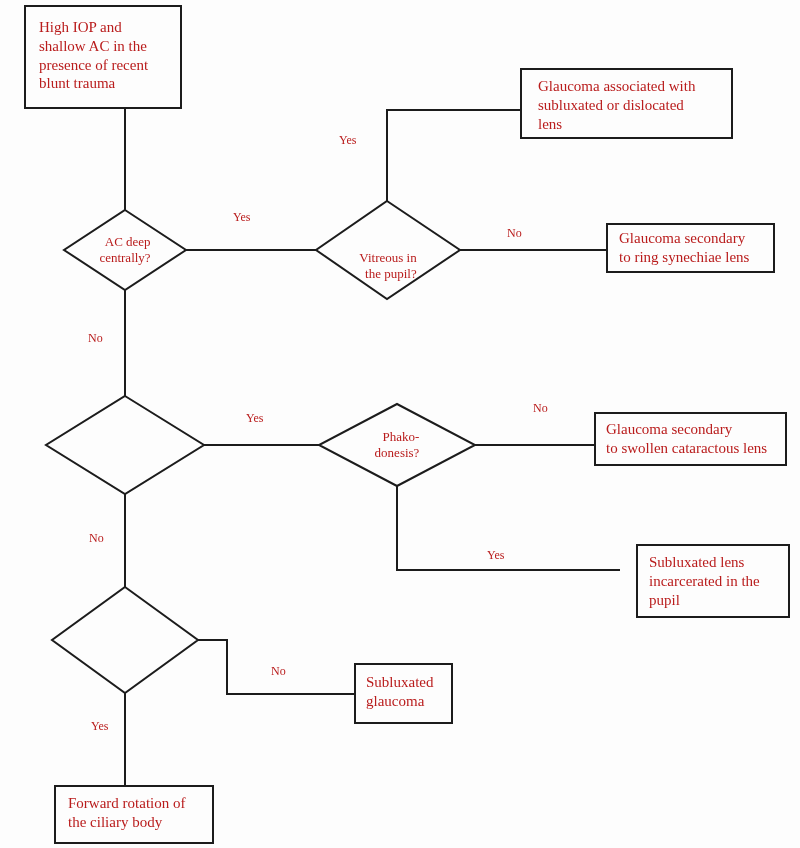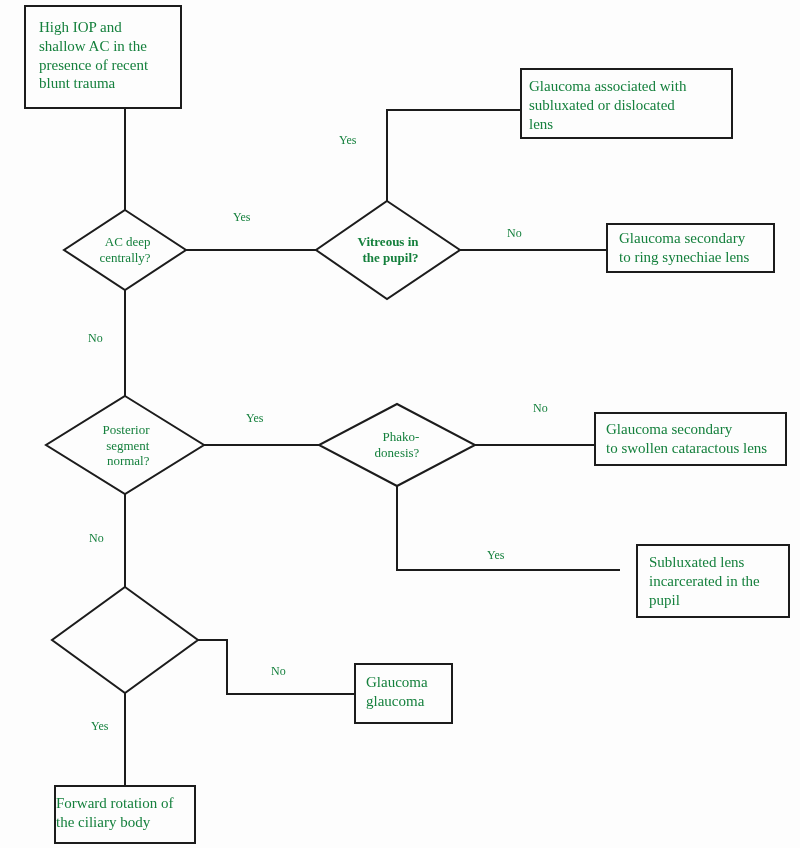--- a/index.html
+++ b/index.html
@@ -3,21 +3,21 @@
 <meta charset="utf-8">
 <style>
   * { margin: 0; padding: 0; box-sizing: border-box; }
   html, body { background: #ffffff; }
   #canvas {
     position: relative;
     width: 800px;
     height: 848px;
     background: #fdfdfd;
     font-family: "Liberation Serif", serif;
-    color: #15803d;
+    color: #b91c1c;
     overflow: hidden;
   }
   #connector-layer {
     position: absolute;
     left: 0; top: 0;
     width: 800px; height: 848px;
   }
   .box {
     position: absolute;
     border: 2px solid #1c1c1c;
@@ -63,49 +63,46 @@
     <polygon fill="#fdfdfd" points="125,396 204,445 125,494 46,445"></polygon>
     <polygon fill="#fdfdfd" points="397,404 475,445 397,486 319,445"></polygon>
     <polygon fill="#fdfdfd" points="125,587 198,640 125,693 52,640"></polygon>
   </svg>
 
   <div class="box" style="left:24px; top:5px; width:158px; height:104px; padding:11px 8px 0 13px;">High IOP and
 shallow AC in the
 presence of recent
 blunt trauma</div>
 
-  <div class="box" style="left:520px; top:68px; width:213px; height:71px; padding:7px 8px 0 7px;">Glaucoma associated with
+  <div class="box" style="left:520px; top:68px; width:213px; height:71px; padding:7px 8px 0 16px;">Glaucoma associated with
 subluxated or dislocated
 lens</div>
 
   <div class="box" style="left:606px; top:223px; width:169px; height:50px; padding:4px 6px 0 11px;">Glaucoma secondary
 to ring synechiae lens</div>
 
   <div class="box" style="left:594px; top:412px; width:193px; height:54px; padding:6px 5px 0 10px;">Glaucoma secondary
 to swollen cataractous lens</div>
 
   <div class="box" style="left:620px; top:544px; width:154px; height:74px; padding:7px 6px 0 11px;margin-left:16px;">Subluxated lens
 incarcerated in the
 pupil</div>
 
-  <div class="box" style="left:354px; top:663px; width:99px; height:61px; padding:8px 6px 0 10px;">Glaucoma
+  <div class="box" style="left:354px; top:663px; width:99px; height:61px; padding:8px 6px 0 10px;">Subluxated
 glaucoma</div>
 
-  <div class="box" style="left:54px; top:785px; width:142px; height:59px; padding:7px 6px 0 0;">Forward rotation of
+  <div class="box" style="left:54px; top:785px; width:160px; height:59px; padding:7px 6px 0 12px;">Forward rotation of
 the ciliary body</div>
 
   <div class="diamond-label" style="left:125px; top:250px;">AC deep
 centrally?</div>
 
-  <div class="diamond-label" style="left:388px; top:250px;font-weight:bold;">Vitreous in
+  <div class="diamond-label" style="left:388px; top:266px;">Vitreous in
 the pupil?</div>
 
-  <div class="diamond-label" style="left:126px; top:445px;">Posterior
-segment
-normal?</div>
 
   <div class="diamond-label" style="left:397px; top:445px;">Phako-
 donesis?</div>
 
 
   <span class="edge-label" style="left:233px; top:210px;">Yes</span>
 
   <span class="edge-label" style="left:88px; top:331px;">No</span>
 
   <span class="edge-label" style="left:339px; top:133px;">Yes</span>

